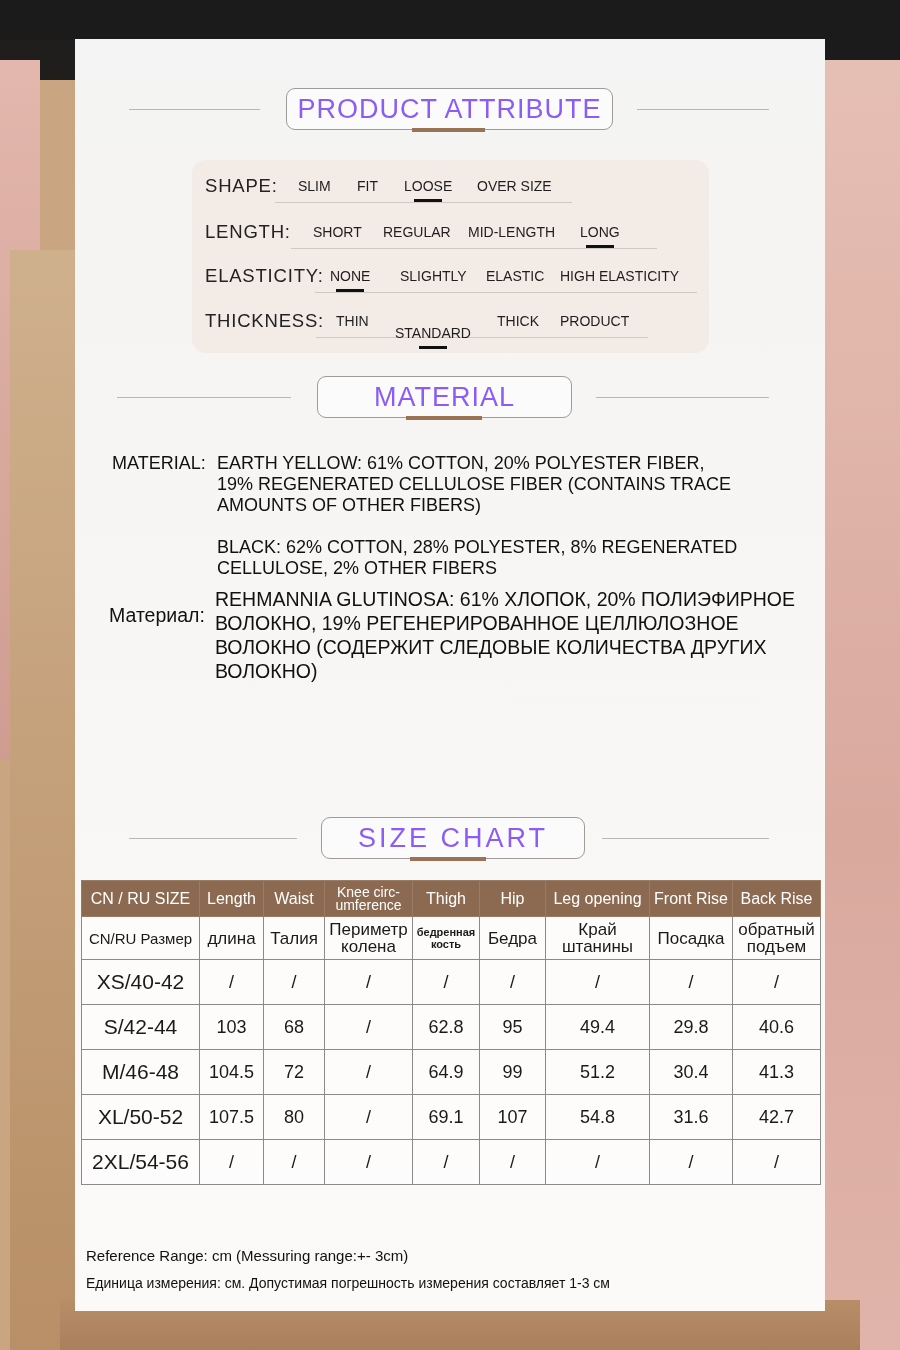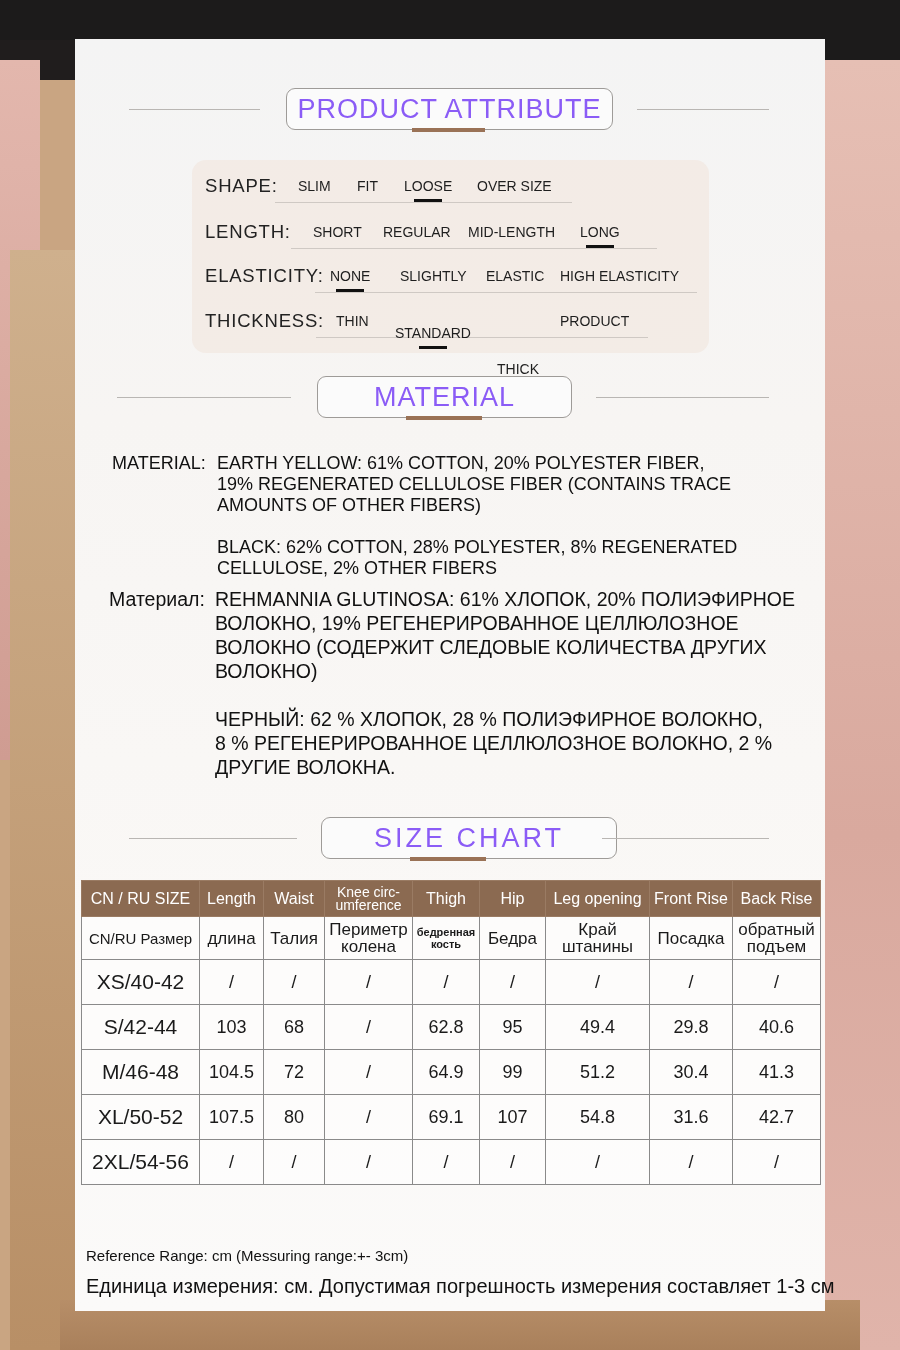--- a/index.html
+++ b/index.html
@@ -122,21 +122,21 @@
       <span class="attr-opt sel" style="left:125px;">NONE</span>
       <span class="attr-opt" style="left:195px;">SLIGHTLY</span>
       <span class="attr-opt" style="left:281px;">ELASTIC</span>
       <span class="attr-opt" style="left:355px;">HIGH ELASTICITY</span>
     </div>
     <div class="attr-row" style="top:150px;width:480px;">
       <span class="attr-label">THICKNESS:</span>
       <div class="attr-underline" style="left:111px;width:332px;"></div>
       <span class="attr-opt" style="left:131px;">THIN</span>
       <span class="attr-opt sel" style="left:190px;margin-top:12px;">STANDARD</span>
-      <span class="attr-opt" style="left:292px;margin-top:48px;">THICK</span>
+      <span class="attr-opt" style="left:292px;">THICK</span>
       <span class="attr-opt" style="left:355px;">PRODUCT</span>
     </div>
   </div>
 
   <div class="section-head" style="top:337px;">
     <div class="line" style="left:42px;width:174px;"></div>
     <div class="pill" style="left:242px;width:255px;">MATERIAL</div>
     <div class="accent" style="left:331px;width:76px;top:40px;"></div>
     <div class="line" style="left:521px;width:173px;"></div>
   </div>
@@ -144,33 +144,30 @@
   <div class="mat-block" style="left:0;top:414px;width:750px;height:130px;">
     <span class="mat-label" style="left:37px;top:0;">MATERIAL:</span>
     <span class="mat-text" style="left:142px;top:0;">EARTH YELLOW: 61% COTTON, 20% POLYESTER FIBER,
 19% REGENERATED CELLULOSE FIBER (CONTAINS TRACE
 AMOUNTS OF OTHER FIBERS)</span>
     <span class="mat-text" style="left:142px;top:84px;">BLACK: 62% COTTON, 28% POLYESTER, 8% REGENERATED
 CELLULOSE, 2% OTHER FIBERS</span>
   </div>
 
   <div class="mat-block mat-ru" style="left:0;top:548px;width:750px;height:200px;">
-    <span class="mat-label" style="left:34px;top:0;">Материал:</span>
+    <span class="mat-label" style="left:34px;top:16px;">Материал:</span>
     <span class="mat-text" style="left:140px;top:0;">REHMANNIA GLUTINOSA: 61% ХЛОПОК, 20% ПОЛИЭФИРНОЕ
 ВОЛОКНО, 19% РЕГЕНЕРИРОВАННОЕ ЦЕЛЛЮЛОЗНОЕ
 ВОЛОКНО (СОДЕРЖИТ СЛЕДОВЫЕ КОЛИЧЕСТВА ДРУГИХ
 ВОЛОКНО)</span>
-    <span class="mat-text" style="left:140px;top:120px;">ЧЕРНЫЙ: 62 % ХЛОПОК, 28 % ПОЛИЭФИРНОЕ ВОЛОКНО,
-8 % РЕГЕНЕРИРОВАННОЕ ЦЕЛЛЮЛОЗНОЕ ВОЛОКНО, 2 %
-ДРУГИЕ ВОЛОКНА.</span>
   </div>
 
   <div class="section-head" style="top:778px;">
     <div class="line" style="left:54px;width:168px;"></div>
-    <div class="pill" style="left:246px;width:296px;letter-spacing:3px;">SIZE CHART</div>
+    <div class="pill" style="left:246px;width:264px;letter-spacing:3px;">SIZE CHART</div>
     <div class="accent" style="left:335px;width:76px;top:40px;"></div>
     <div class="line" style="left:527px;width:167px;"></div>
   </div>
 
   <table class="size-table">
     <colgroup>
       <col style="width:118px">
         <col style="width:64px">
         <col style="width:61px">
         <col style="width:88px">
@@ -260,14 +257,14 @@
       <td>/</td>
       <td>/</td>
       <td>/</td>
       <td>/</td>
       <td>/</td>
     </tr>
   </tbody>
     </table>
 
   <div class="note" style="top:1208px;font-size:15px;">Reference Range: cm (Messuring range:+- 3cm)</div>
-  <div class="note" style="top:1236px;font-size:20px;">Единица измерения: см. Допустимая погрешность измерения составляет 1-3 см</div>
+  <div class="note" style="top:1236px;font-size:14px;">Единица измерения: см. Допустимая погрешность измерения составляет 1-3 см</div>
 </div>
 
 </body></html>

